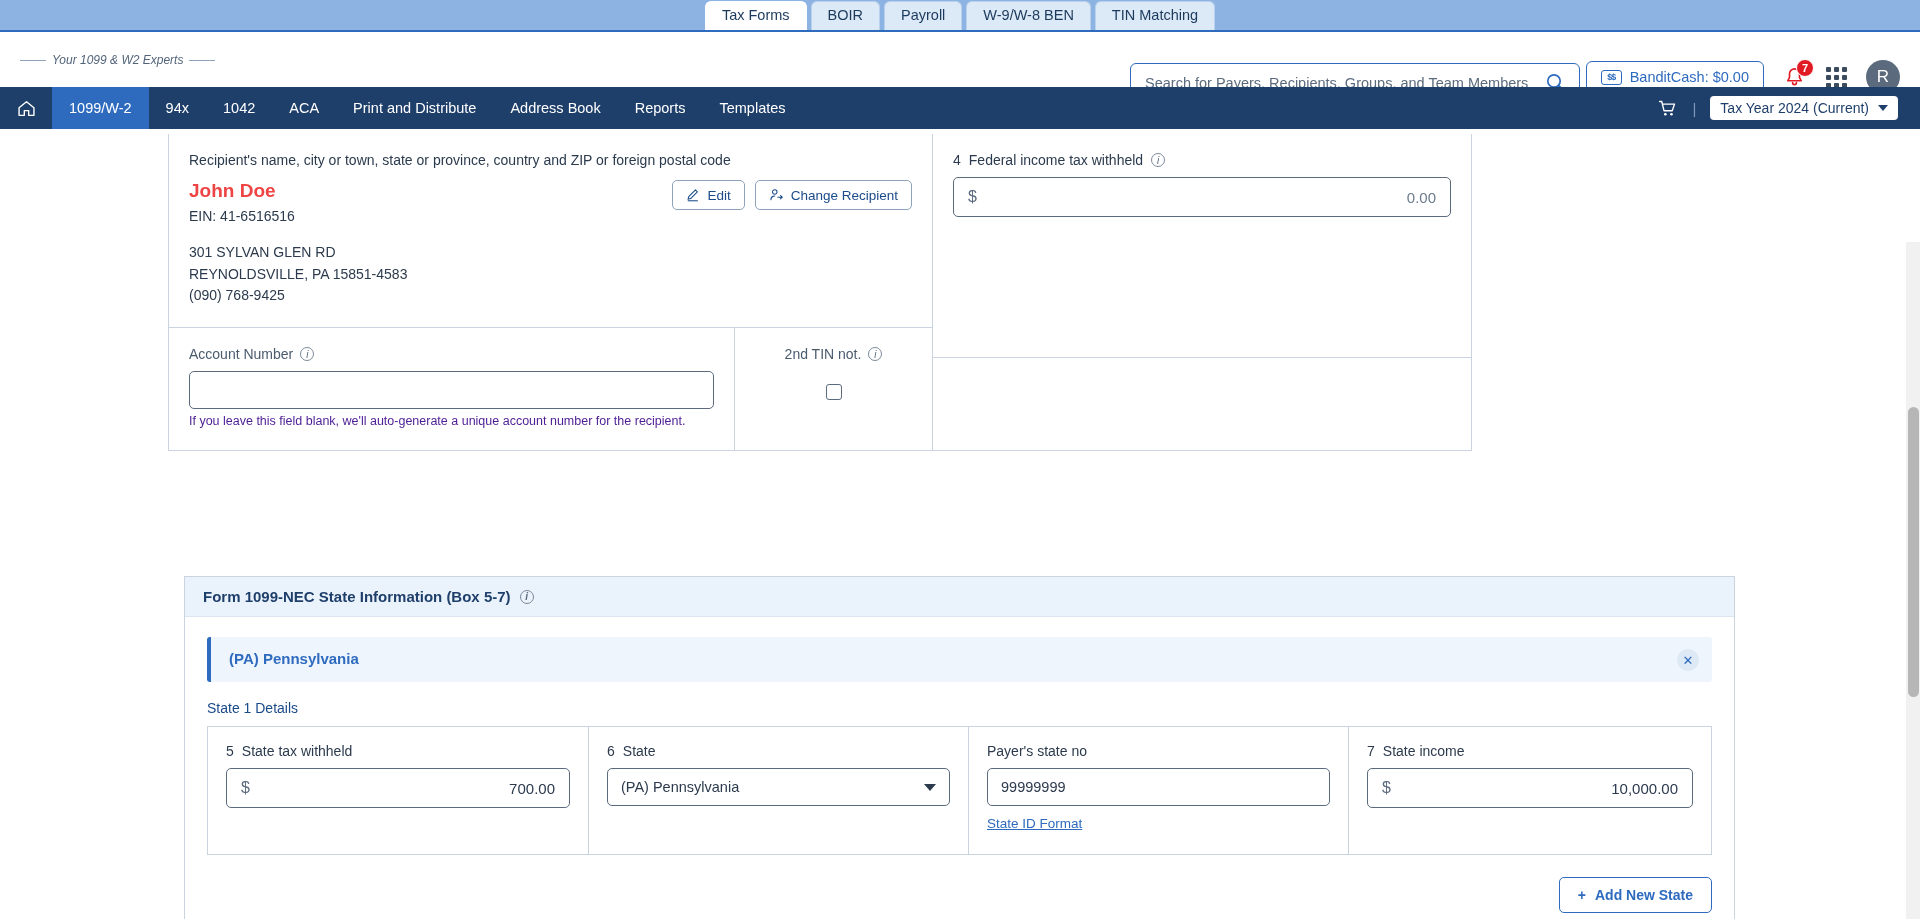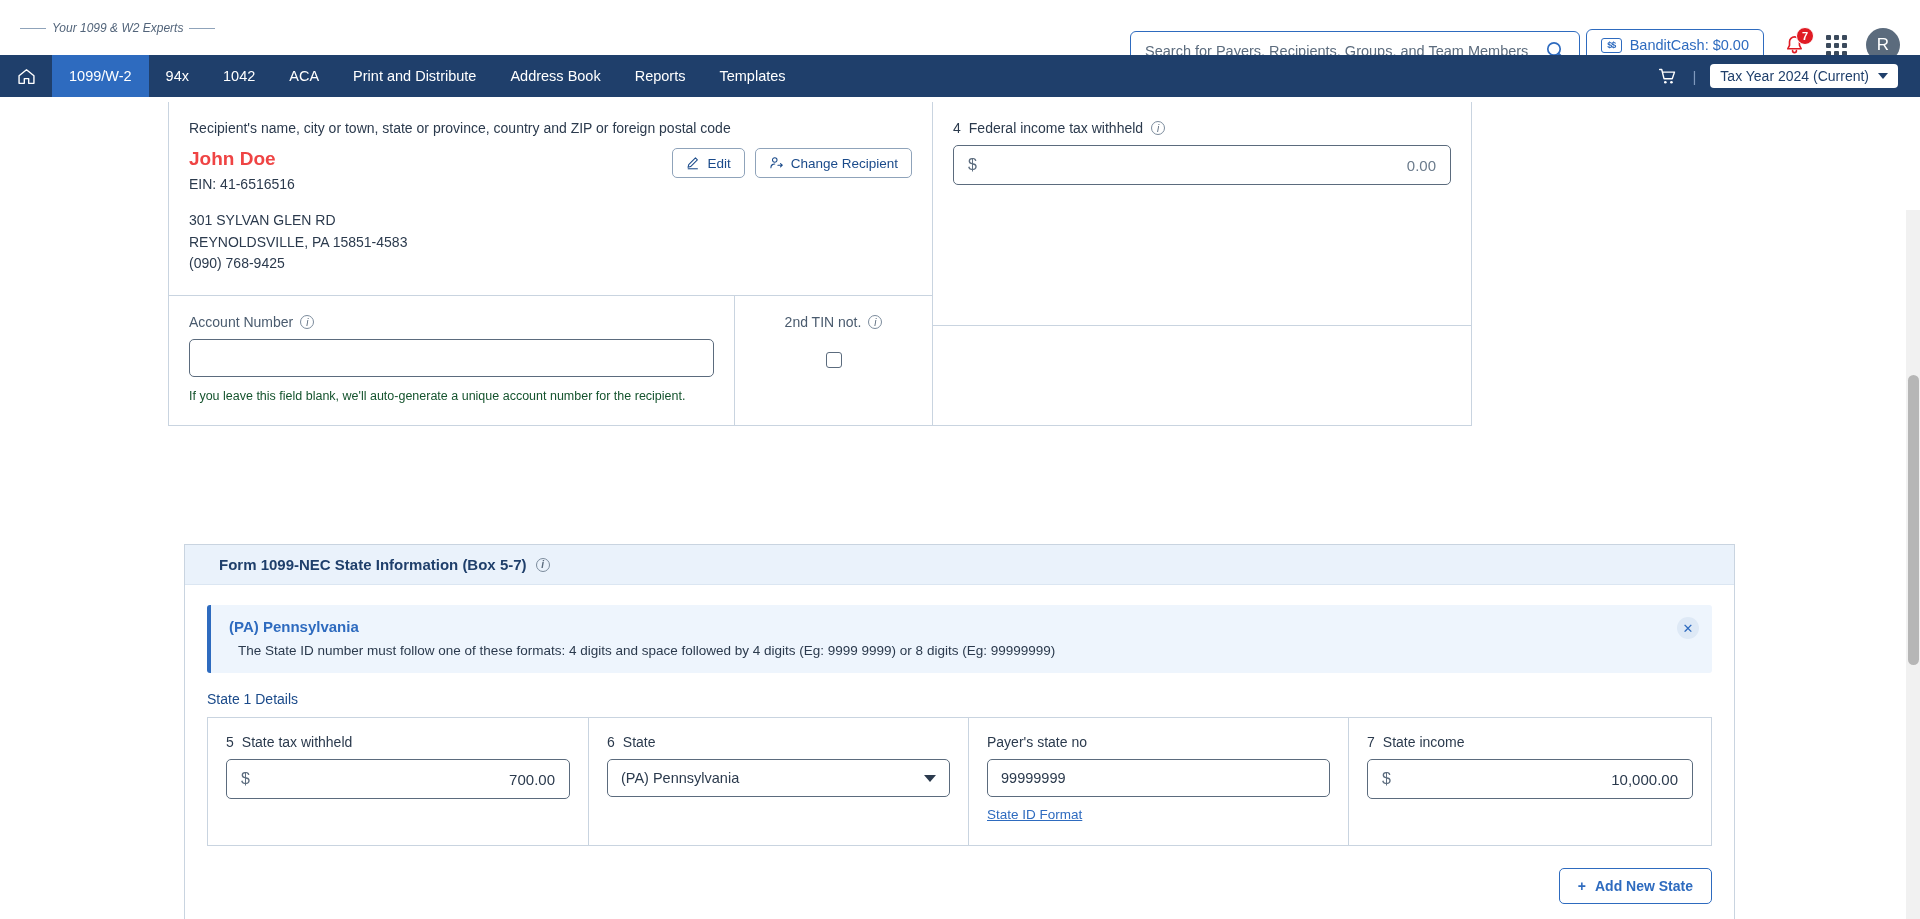--- a/index.html
+++ b/index.html
@@ -184,21 +184,21 @@
     width: 14px; height: 14px; border: 1.2px solid #7b8b9c; border-radius: 50%;
     font-size: 10px; color: #5b6b7d; display: inline-flex;
     align-items: center; justify-content: center; font-style: italic; cursor: pointer;
   }
   .txt-input {
     margin-top: 9px; width: 100%; height: 38px;
     border: 1px solid #5b6b7d; border-radius: 5px;
     background: #fff; padding: 0 13px; font-size: 14.5px; color: #2b3a4d;
     font-family: "Liberation Sans", sans-serif; outline: none;
   }
-  .hint { font-size: 12.5px; color: #14532d; margin-top: 12px; }
+  .hint { font-size: 12.5px; color: #4c1d95; margin-top: 5px; }
   .checkbox {
     width: 16px; height: 16px; border: 1.4px solid #5b6b7d; border-radius: 3px;
     background: #fff; margin: 22px auto 0; cursor: pointer;
   }
   .cb-wrap { display: flex; justify-content: center; }
   .ttl-center { text-align: center; justify-content: center; }
 
   .amt-field { padding: 18px 20px 0 20px; }
   .amt-label { font-size: 14px; color: #2b3a4d; display: flex; align-items: center; gap: 8px; }
   .amt-num { color: #2b3a4d; }
@@ -211,21 +211,21 @@
     margin-left: auto; font-size: 15px; color: #2b3a4d;
   }
   .amt-box .val.gray { color: #6b7b8c; }
 
   
   .state-card {
     position: absolute; left: 184px; top: 447px; width: 1551px;
     border: 1px solid #c9d4e0; background: #fff;
   }
   .state-head {
-    background: #eaf2fb; padding: 11px 34px;
+    background: #eaf2fb; padding: 11px 18px;
     font-size: 15px; font-weight: 700; color: #1f3f6b;
     display: flex; align-items: center; gap: 9px;
     border-bottom: 1px solid #dbe6f2;
   }
   .alert {
     margin: 20px 22px 0 22px; background: #eef5fd;
     border-left: 4px solid #2e6bbf; border-radius: 3px;
     padding: 13px 18px 15px 18px; position: relative;
   }
   .alert-title { font-size: 15px; font-weight: 700; color: #2e6bbf; }
@@ -280,20 +280,27 @@
   .vthumb {
     position: absolute; right: 1px; top: 165px; width: 11px; height: 290px;
     background: #b6b6b6; border-radius: 6px;
   }
 </style>
 </head>
 <body>
 
 <div class="page">
 
+  <div class="topstrip">
+    <div class="ptab active"><span>Tax Forms</span></div>
+    <div class="ptab"><span>BOIR</span></div>
+    <div class="ptab"><span>Payroll</span></div>
+    <div class="ptab"><span>W-9/W-8 BEN</span></div>
+    <div class="ptab"><span>TIN Matching</span></div>
+  </div>
 
   <div class="header">
     <div class="logo-wrap">
       <div class="tagline">
         <span class="dash"></span>
         <span>Your 1099 &amp; W2 Experts</span>
         <span class="dash"></span>
       </div>
     </div>
 
@@ -454,21 +461,20 @@
     </div>
 
     <div class="state-card">
       <div class="state-head">
         <span>Form 1099-NEC  State Information  (Box 5-7)</span>
         <span class="info-i">i</span>
       </div>
 
       <div class="alert">
         <div class="alert-title">(PA) Pennsylvania</div>
-        <div class="alert-body">The State ID number must follow one of these formats: 4 digits and space followed by 4 digits (Eg: 9999 9999) or 8 digits (Eg: 99999999)</div>
         <div class="alert-x">✕</div>
       </div>
 
       <div class="state1-lbl">State 1 Details</div>
 
       <div class="state-grid">
         <div class="sg-cell sg-1 b">
           <div class="amt-label">
             <span class="amt-num">5</span>
             <span>State tax withheld</span>

